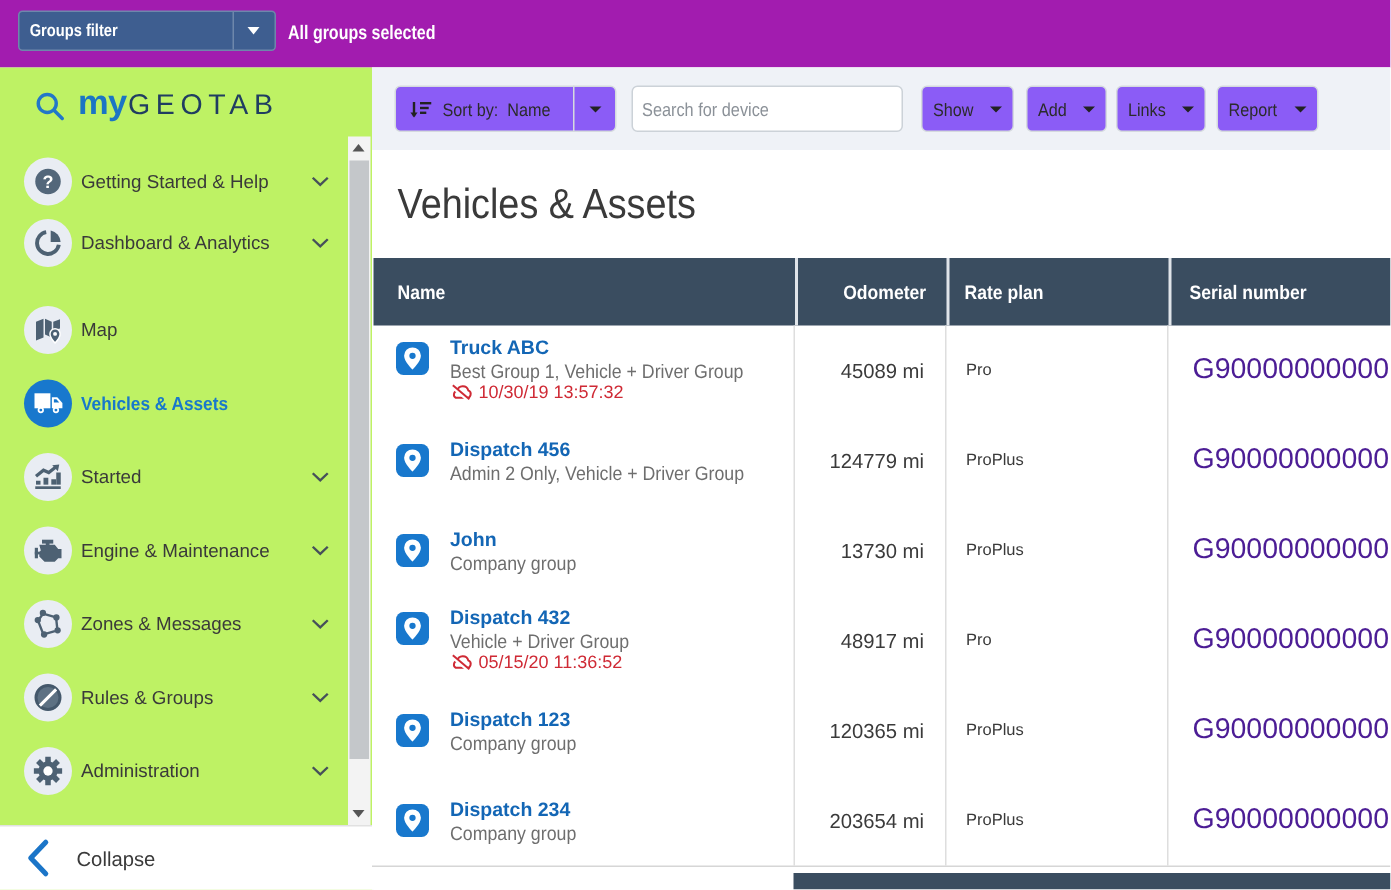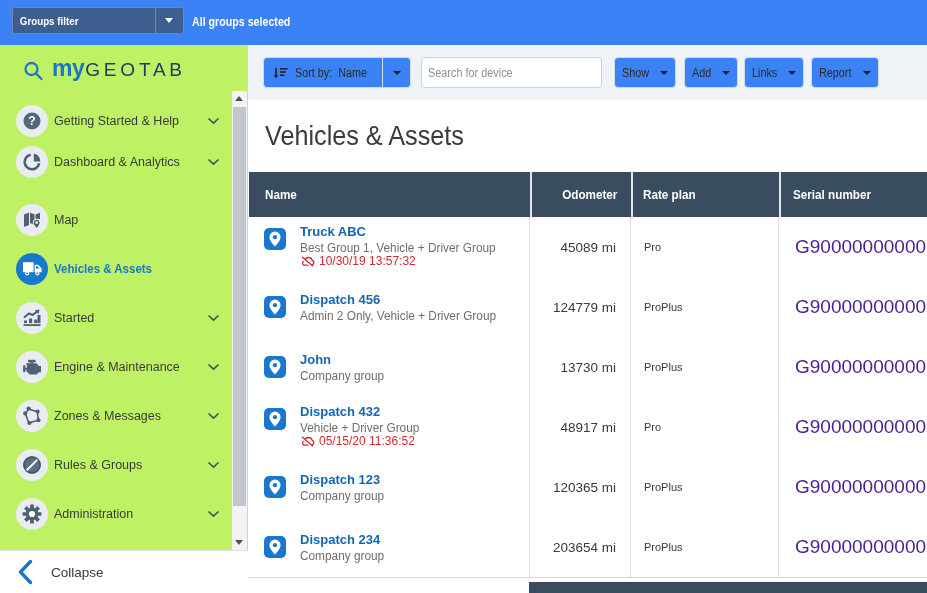--- a/index.html
+++ b/index.html
@@ -1,21 +1,21 @@
 <!DOCTYPE html>
 <html><head>
 <meta charset="utf-8">
 <style>
 * { margin:0; padding:0; box-sizing:border-box; }
 html,body { width:927px; height:593px; overflow:hidden; background:#fff;
   font-family:"Liberation Sans", sans-serif; }
 #app { position:relative; width:927px; height:593px; }
 
 
-.topbar { position:absolute; left:0; top:0; width:927px; height:45px; background:#3b82f6; }
+.topbar { position:absolute; left:0; top:0; width:927px; height:45px; background:#a21caf; }
 .gfbtn { position:absolute; left:12px; top:7px; width:172px; height:27px;
   background:#3e5e90; border:1px solid #6e87ab; border-radius:3px;
   display:flex; align-items:center; }
 .gfbtn .lbl { color:#fff; font-size:11.5px; font-weight:bold; padding-left:8px; display:inline-block; transform:scaleX(0.85); transform-origin:0 50%; white-space:nowrap; }
 .gfbtn .sep { position:absolute; left:142px; top:0; bottom:0; width:1px; background:#6e87ab; }
 .gfbtn .arr { position:absolute; left:142px; top:0; bottom:0; width:28px;
   display:flex; align-items:center; justify-content:center; }
 .tri-dn-w { width:0; height:0; border-left:4px solid transparent; border-right:4px solid transparent; border-top:5px solid #fff; }
 .ags { position:absolute; left:192px; top:0; height:45px; line-height:44px;
   color:#fff; font-size:13px; font-weight:bold; transform:scaleX(0.82); transform-origin:0 50%; white-space:nowrap; }
@@ -44,21 +44,21 @@
 .sbar .dn { position:absolute; left:3px; bottom:5px; width:0; height:0;
   border-left:4.5px solid transparent; border-right:4.5px solid transparent; border-top:5px solid #555; }
 
 .collapse { position:absolute; left:0; top:505px; width:248px; height:43px;
   border-top:1px solid #e1e1e1; background:#fff; display:flex; align-items:center; }
 .collapse .txt { position:absolute; left:51px; font-size:13.5px; color:#3a3a3a; }
 
 
 .content { position:absolute; left:248px; top:45px; width:679px; height:548px; background:#fff; }
 .toolbar { position:absolute; left:0; top:0; width:679px; height:55px; background:#eff2f7; }
-.btn { position:absolute; top:12px; height:31px; background:#3b82f6; border:1px solid #d5dade;
+.btn { position:absolute; top:12px; height:31px; background:#8b5cf6; border:1px solid #d5dade;
   border-radius:4px; display:flex; align-items:center; justify-content:center;
   font-size:12px; color:#2b2b2b; white-space:nowrap; }
 .btn .sx { display:inline-block; transform:scaleX(0.9); transform-origin:0 50%; }
 .btn .tri { width:0; height:0; border-left:4px solid transparent; border-right:4px solid transparent;
   border-top:4.5px solid #222; margin-left:8px; }
 #sortmain { left:15px; width:120px; border-radius:4px 0 0 4px; justify-content:flex-start; padding-left:9px; }
 #sortarr { left:134px; width:29px; border-radius:0 4px 4px 0; }
 #search { position:absolute; left:173px; top:12px; width:181px; height:31px; background:#fff;
   border:1px solid #ccd2d8; border-radius:4px; display:flex; align-items:center;
   padding-left:6px; font-size:12.5px; color:#8b9198; }

